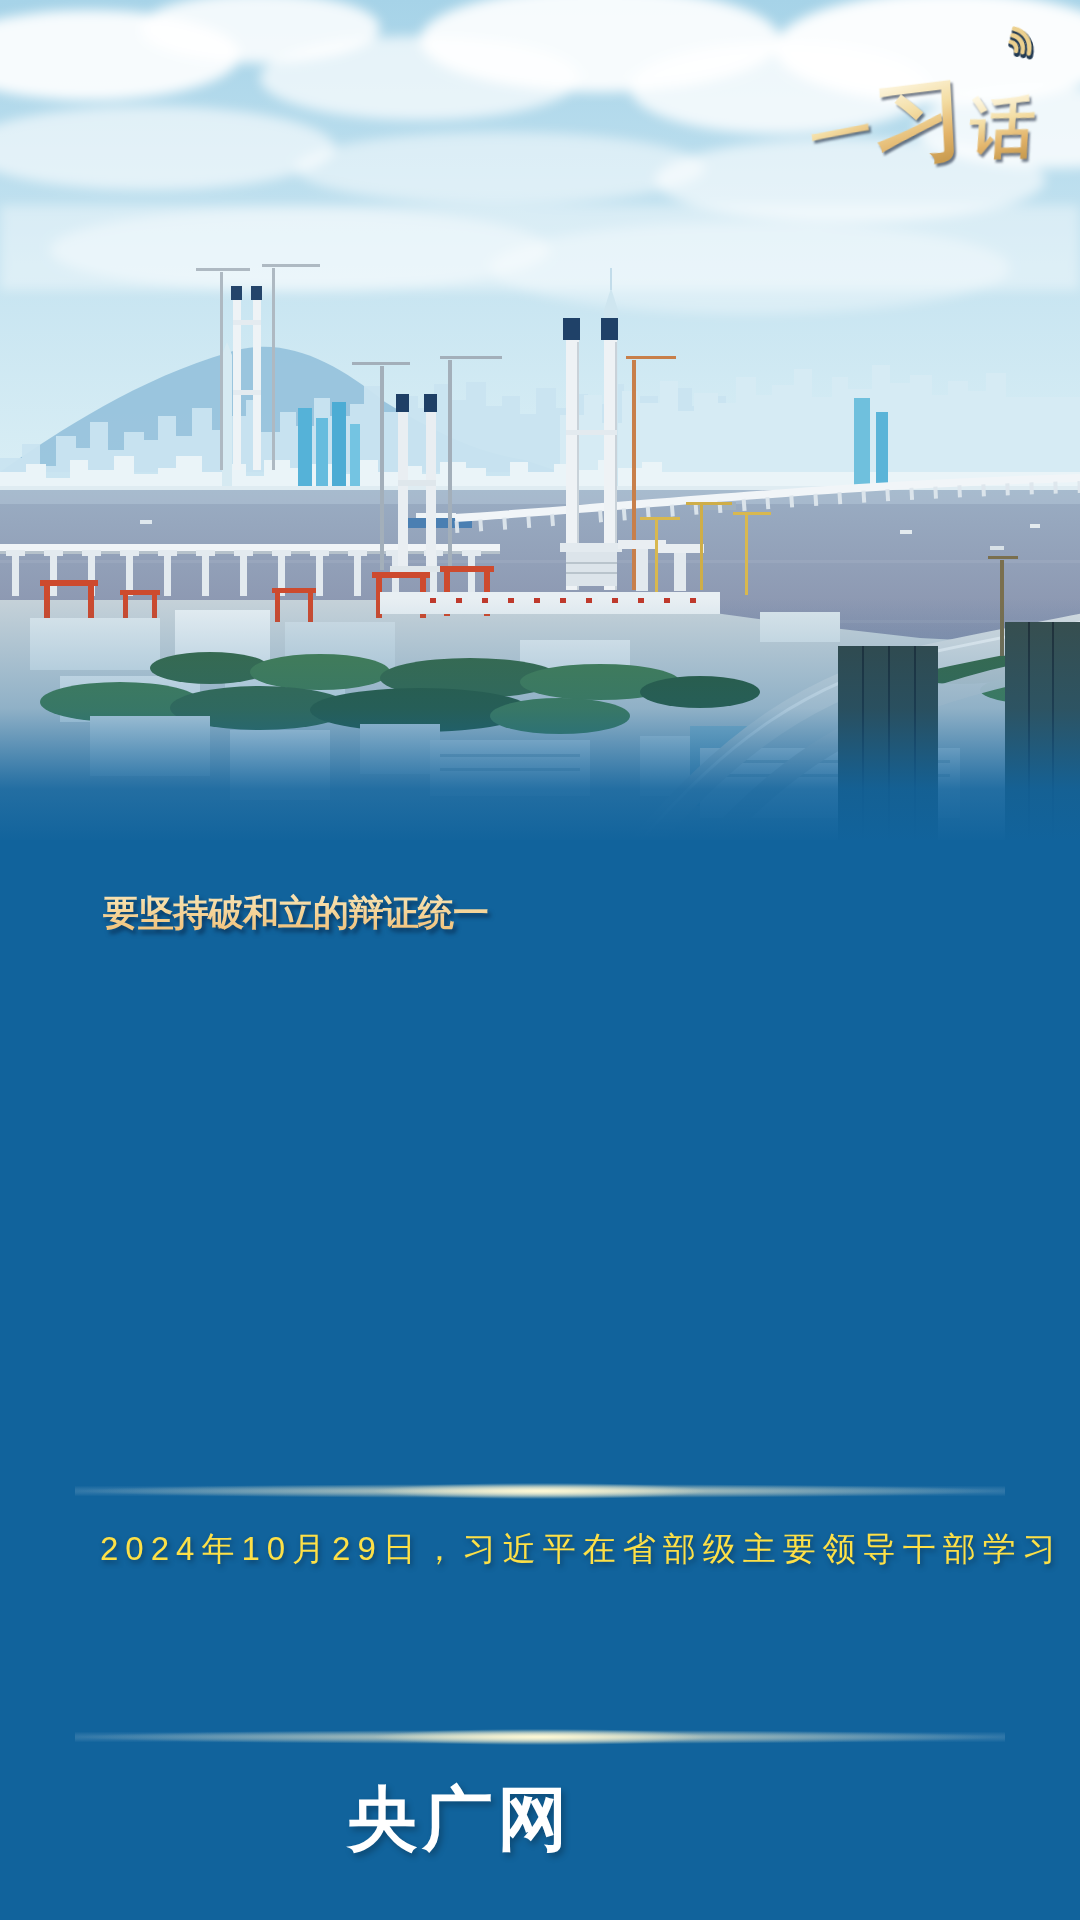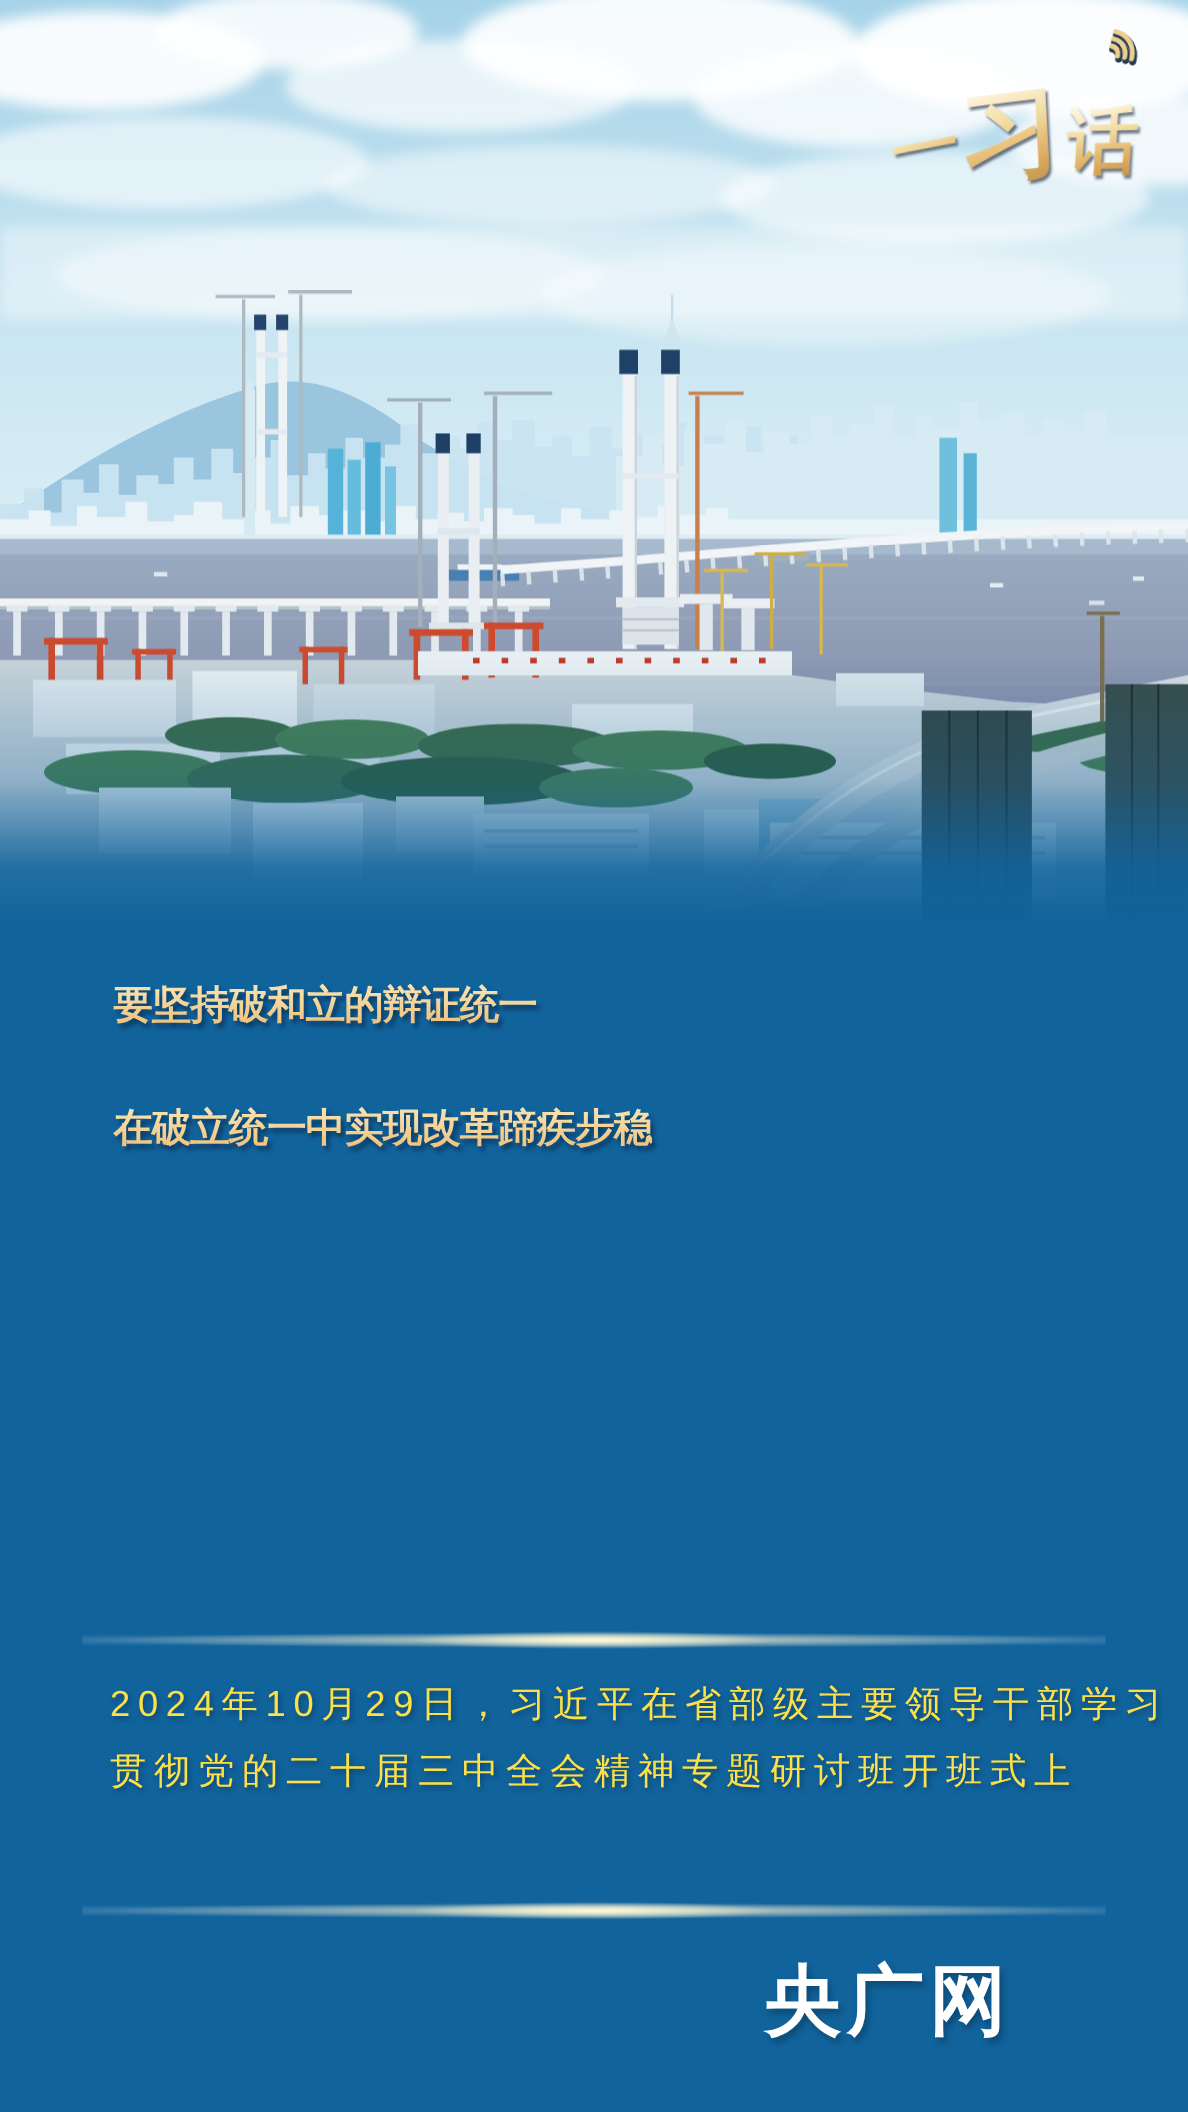--- a/index.html
+++ b/index.html
@@ -57,21 +57,21 @@
   .caption{position:absolute;left:100px;top:1518px;width:900px;}
   .caption-line{
     font-size:33px;line-height:61px;letter-spacing:7px;
     color:#fde047;font-weight:500;
     text-shadow:2px 3px 5px rgba(8,38,66,.5);
     white-space:pre;
   }
 
   
   .brand{
-    position:absolute;left:0;top:1778px;width:920px;text-align:right;
+    position:absolute;left:0;top:1778px;width:920px;text-align:center;
     font-size:70px;line-height:82px;font-weight:900;letter-spacing:5px;
     color:#ffffff;text-shadow:3px 4px 6px rgba(0,0,0,.25);
     font-family:"Liberation Sans","DejaVu Sans",sans-serif;
   }
 </style>
 </head>
 <body>
 
 <div class="poster">
 
@@ -361,26 +361,24 @@
       <g stroke="#ecd08e" stroke-width="4">
         <path d="M8 25 A7 7 0 0 1 15 32"></path>
           <path d="M8 19 A13 13 0 0 1 21 32"></path>
           <path d="M8 13 A19 19 0 0 1 27 32"></path>
       </g>
     </svg>
   </div>
 
   <div class="quote">
     <div class="quote-line">要坚持破和立的辩证统一</div>
-    <div class="quote-line">在破立统一中实现改革蹄疾步稳</div>
   </div>
 
   <div class="divider top"></div>
   <div class="divider bottom"></div>
 
   <div class="caption">
     <div class="caption-line">2024年10月29日，习近平在省部级主要领导干部学习</div>
-    <div class="caption-line">贯彻党的二十届三中全会精神专题研讨班开班式上</div>
   </div>
 
   <div class="brand">央广网</div>
 
 </div>
 
 </body></html>

